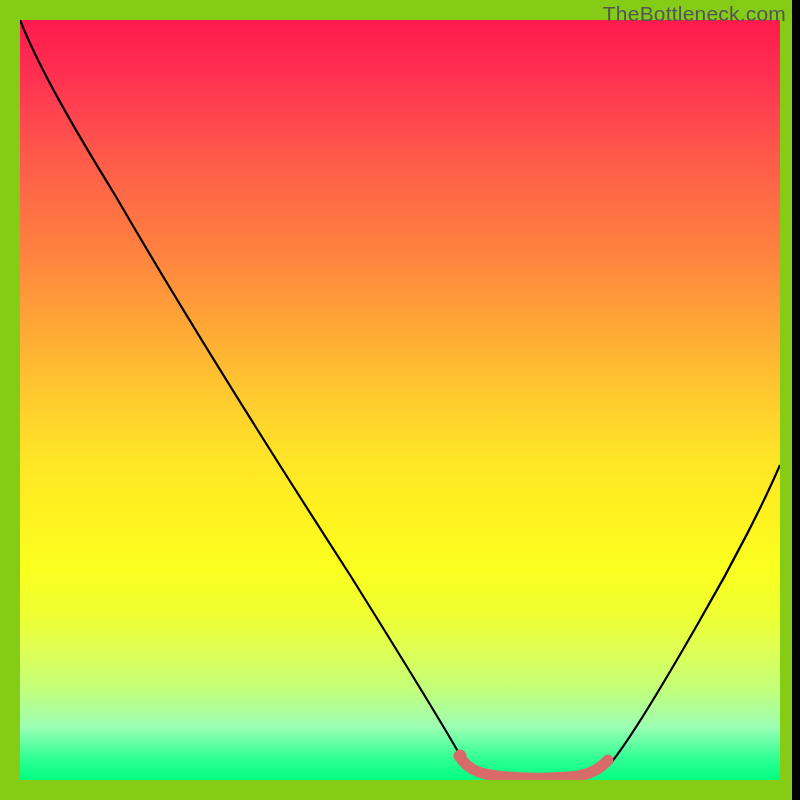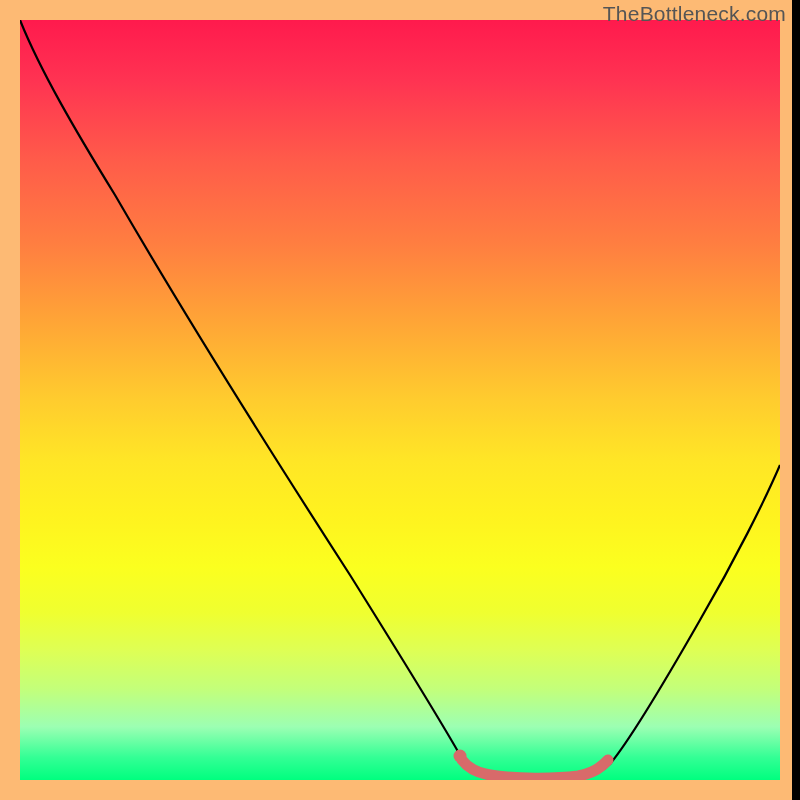--- a/index.html
+++ b/index.html
@@ -10,21 +10,21 @@
     background: #000;
     overflow: hidden;
     font-family: Arial, Helvetica, sans-serif;
   }
   .frame {
     position: absolute;
     left: 0;
     top: 0;
     width: 792px;
     height: 800px;
-    background: #fdba74;
+    background: #84cc16;
   }
   .plot-area {
     position: absolute;
     left: 20px;
     top: 20px;
     width: 760px;
     height: 760px;
     overflow: hidden;
   }
   .gradient {

